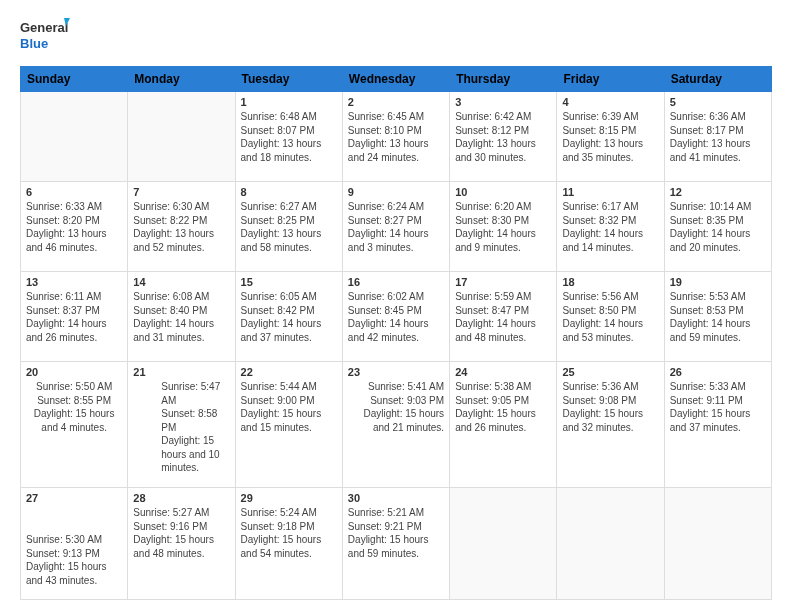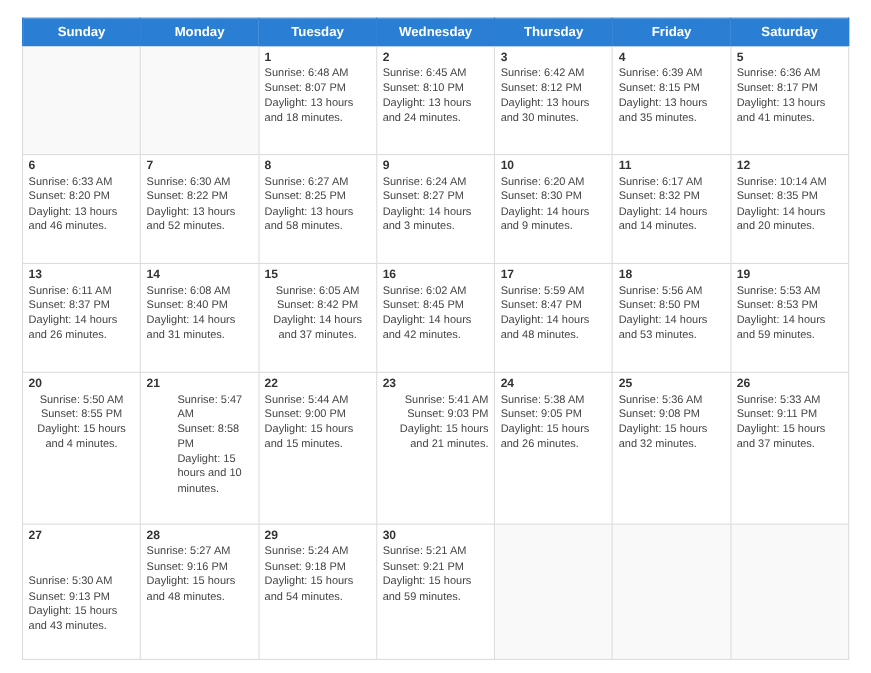--- a/index.html
+++ b/index.html
@@ -43,24 +43,24 @@
     }
     .calendar {
       flex: 1;
       border: 1px solid #ccc;
       border-collapse: collapse;
       width: 100%;
       table-layout: fixed;
     }
     .calendar th {
       background-color: #2a7fd4;
-      color: #ffffff;
+      color: #000000;
       font-size: 12px;
       font-weight: bold;
-      text-align: center;
+      text-align: left;
       padding: 5px 6px;
       border: 1px solid #2a7fd4;
     }
     .calendar td {
       vertical-align: top;
       border: 1px solid #ddd;
       padding: 4px 5px;
       font-size: 9.5px;
       color: #333;
       height: 84px;
@@ -77,20 +77,33 @@
       line-height: 1.35;
     }
     .empty-cell {
       background: #f9f9f9;
     }
   </style>
 </head>
 <body>
 
 <div class="page">
+  <div class="header-row">
+    <div class="logo">
+    <svg width="50" height="40" viewBox="0 0 50 40">
+      <text x="0" y="16" font-size="13" font-weight="bold" fill="#333" font-family="Arial">General</text>
+      <text x="0" y="32" font-size="13" font-weight="bold" fill="#1a6ec7" font-family="Arial">Blue</text>
+      <polygon points="44,2 50,2 46,10" fill="#1a9ed4"></polygon>
+    </svg>
+  </div>
+    <div class="title-block">
+      <div class="main-title"></div>
+      <div class="subtitle"></div>
+    </div>
+  </div>
 
   <table class="calendar">
     <thead>
       <tr>
       <th>Sunday</th>
           <th>Monday</th>
           <th>Tuesday</th>
           <th>Wednesday</th>
           <th>Thursday</th>
           <th>Friday</th>
@@ -184,21 +197,21 @@
 Daylight: 14 hours and 26 minutes.</div>
           </td>
           <td>
             <span class="day-num">14</span>
             <div class="day-info" style="white-space: pre-line;">Sunrise: 6:08 AM
 Sunset: 8:40 PM
 Daylight: 14 hours and 31 minutes.</div>
           </td>
           <td>
             <span class="day-num">15</span>
-            <div class="day-info" style="white-space: pre-line; text-align: center;">Sunrise: 6:05 AM
+            <div class="day-info" style="white-space: pre-line;">Sunrise: 6:05 AM
 Sunset: 8:42 PM
 Daylight: 14 hours and 37 minutes.</div>
           </td>
           <td>
             <span class="day-num">16</span>
             <div class="day-info" style="white-space: pre-line;">Sunrise: 6:02 AM
 Sunset: 8:45 PM
 Daylight: 14 hours and 42 minutes.</div>
           </td>
           <td>

